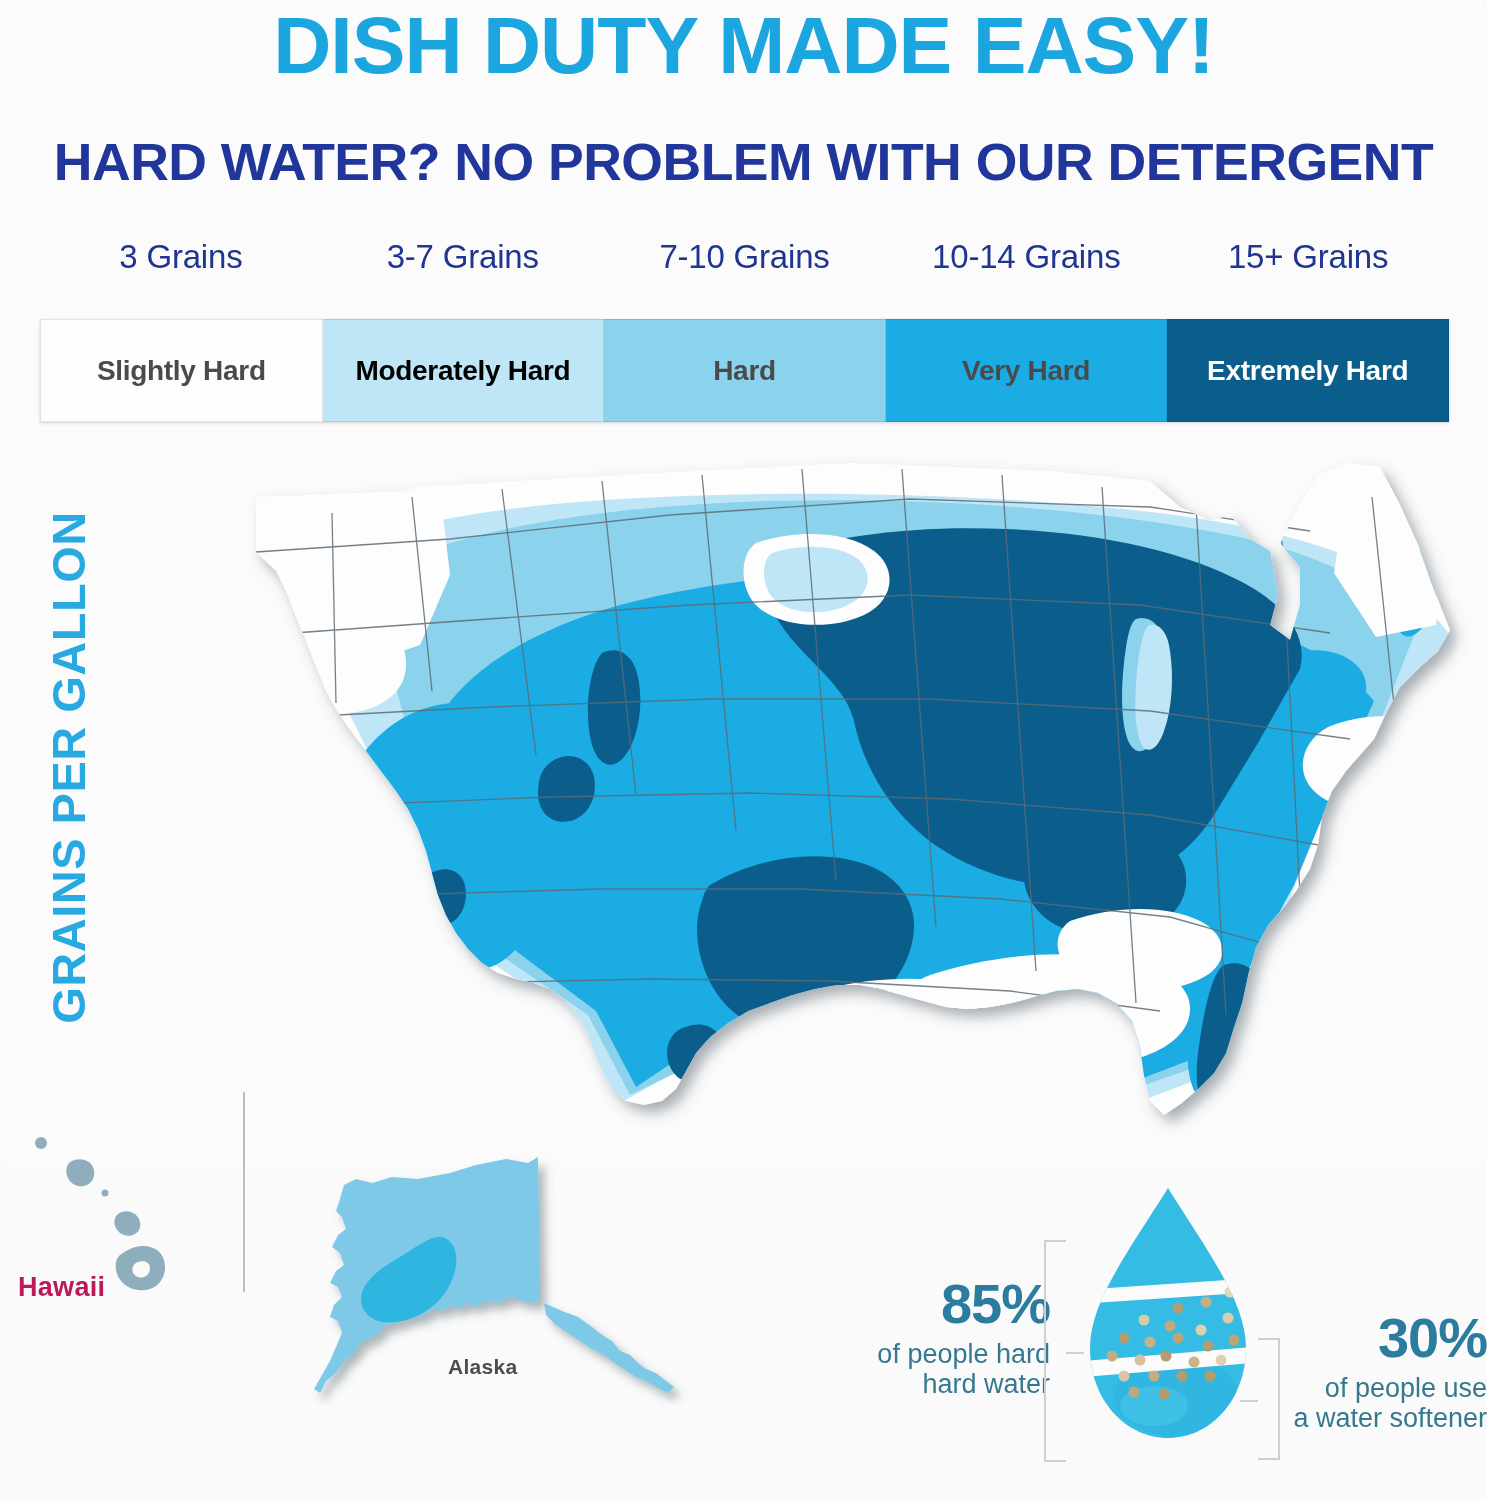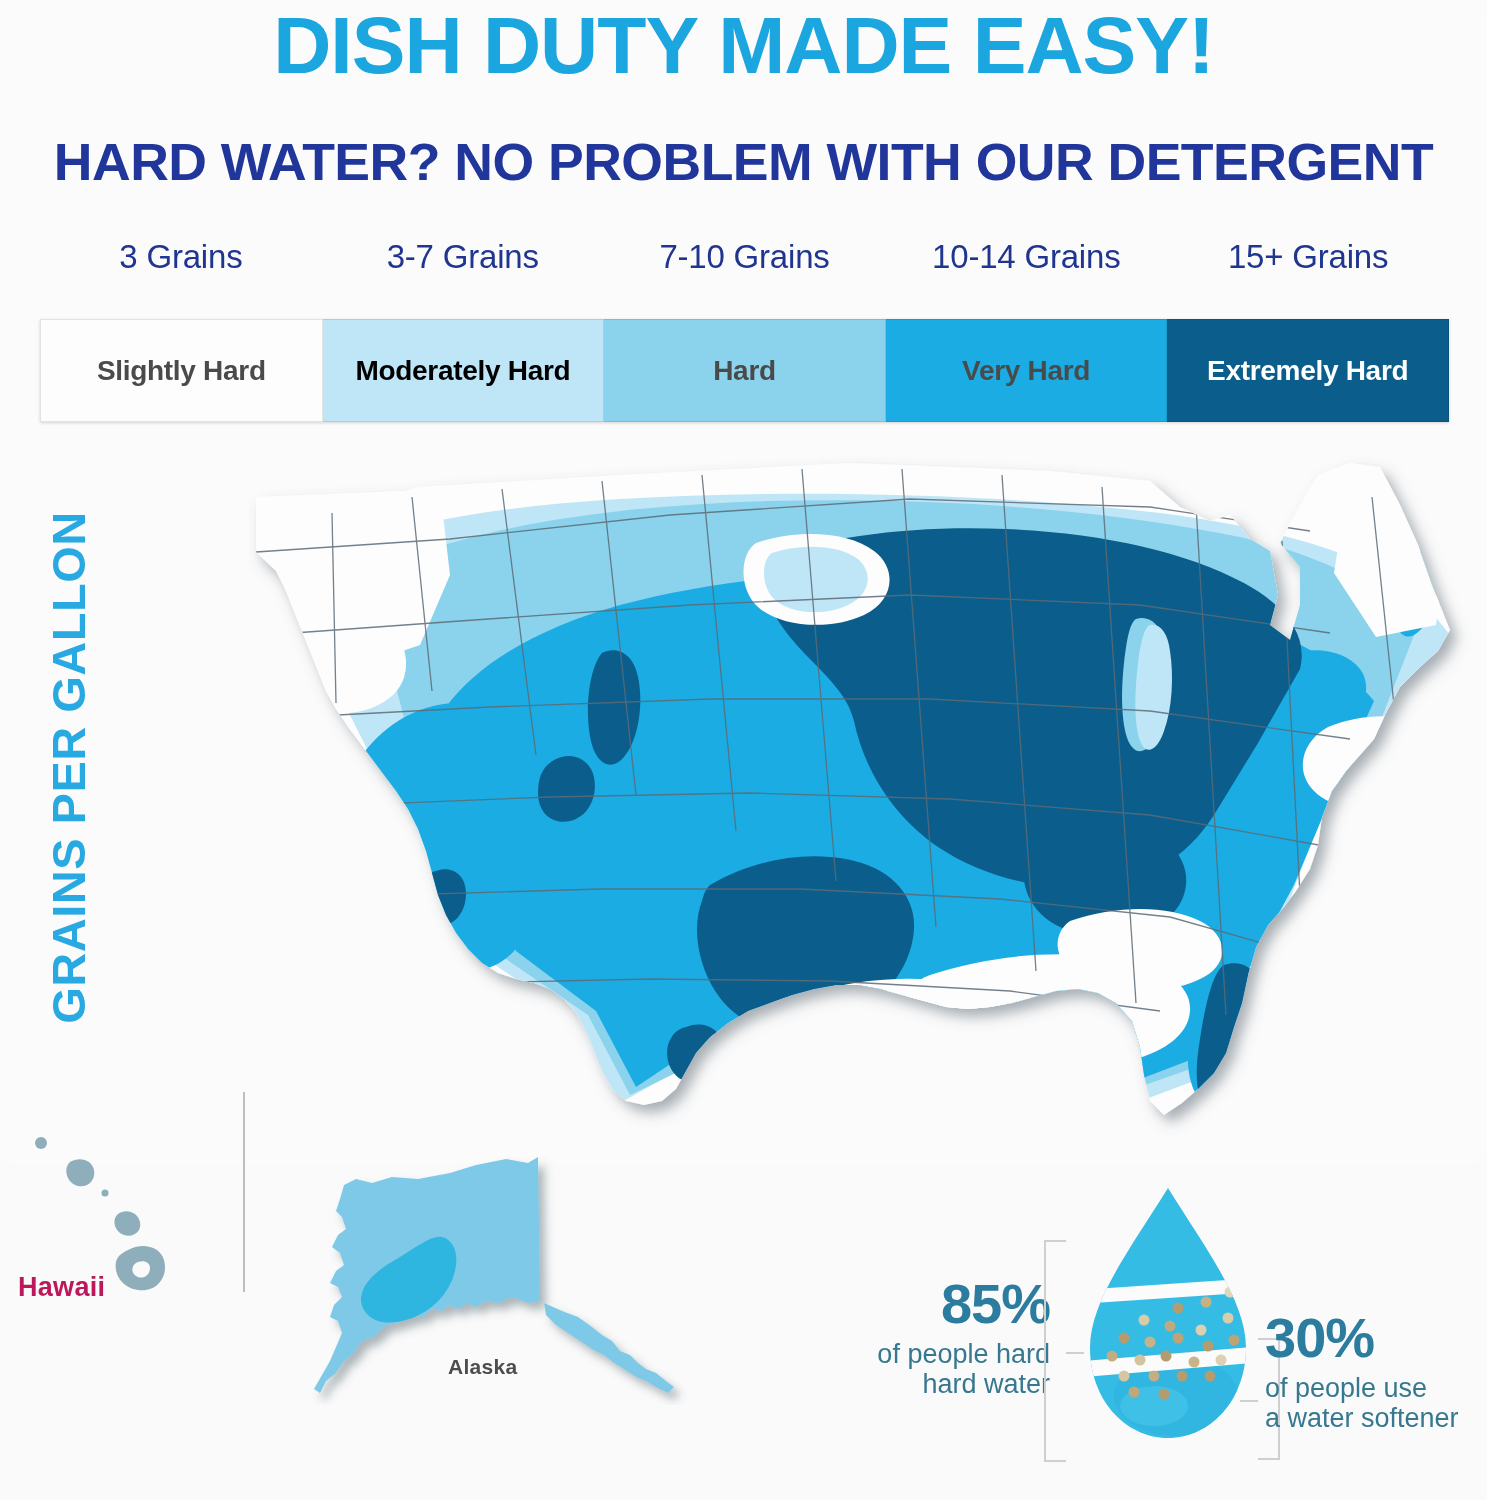--- a/index.html
+++ b/index.html
@@ -186,21 +186,21 @@
     left: 10px;
     top: 96px;
     width: 200px;
     text-align: right;
   }
   .stat-right {
     position: absolute;
     left: 425px;
     top: 130px;
     width: 222px;
-    text-align: left;
+    text-align: right;
   }
   .stat-pct {
     font-size: 56px;
     font-weight: 800;
     color: #2B7C9E;
     line-height: 1.0;
     letter-spacing: -1px;
     font-family: "Liberation Sans", sans-serif;
   }
   .stat-desc {

